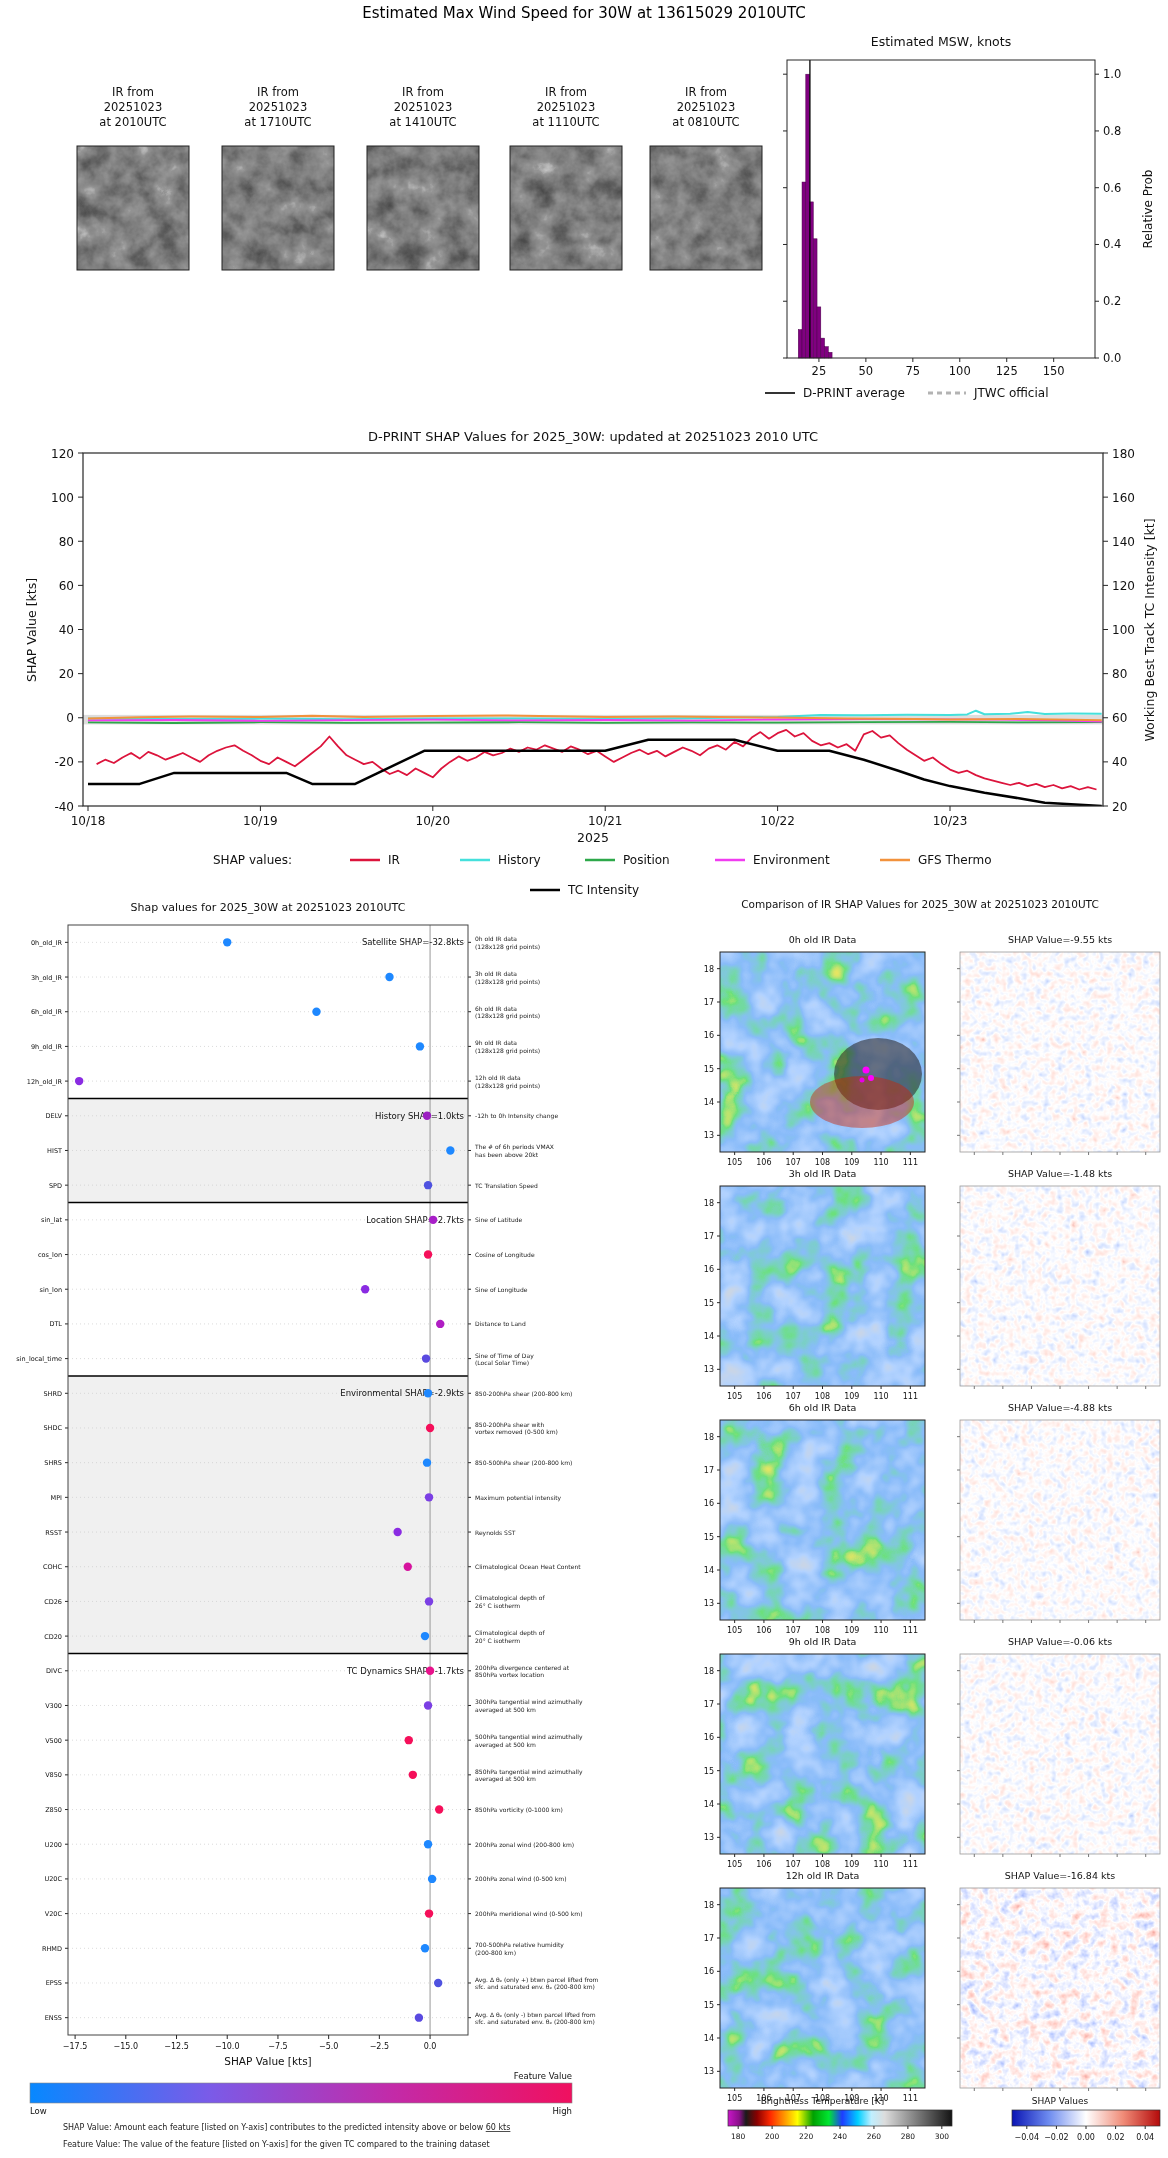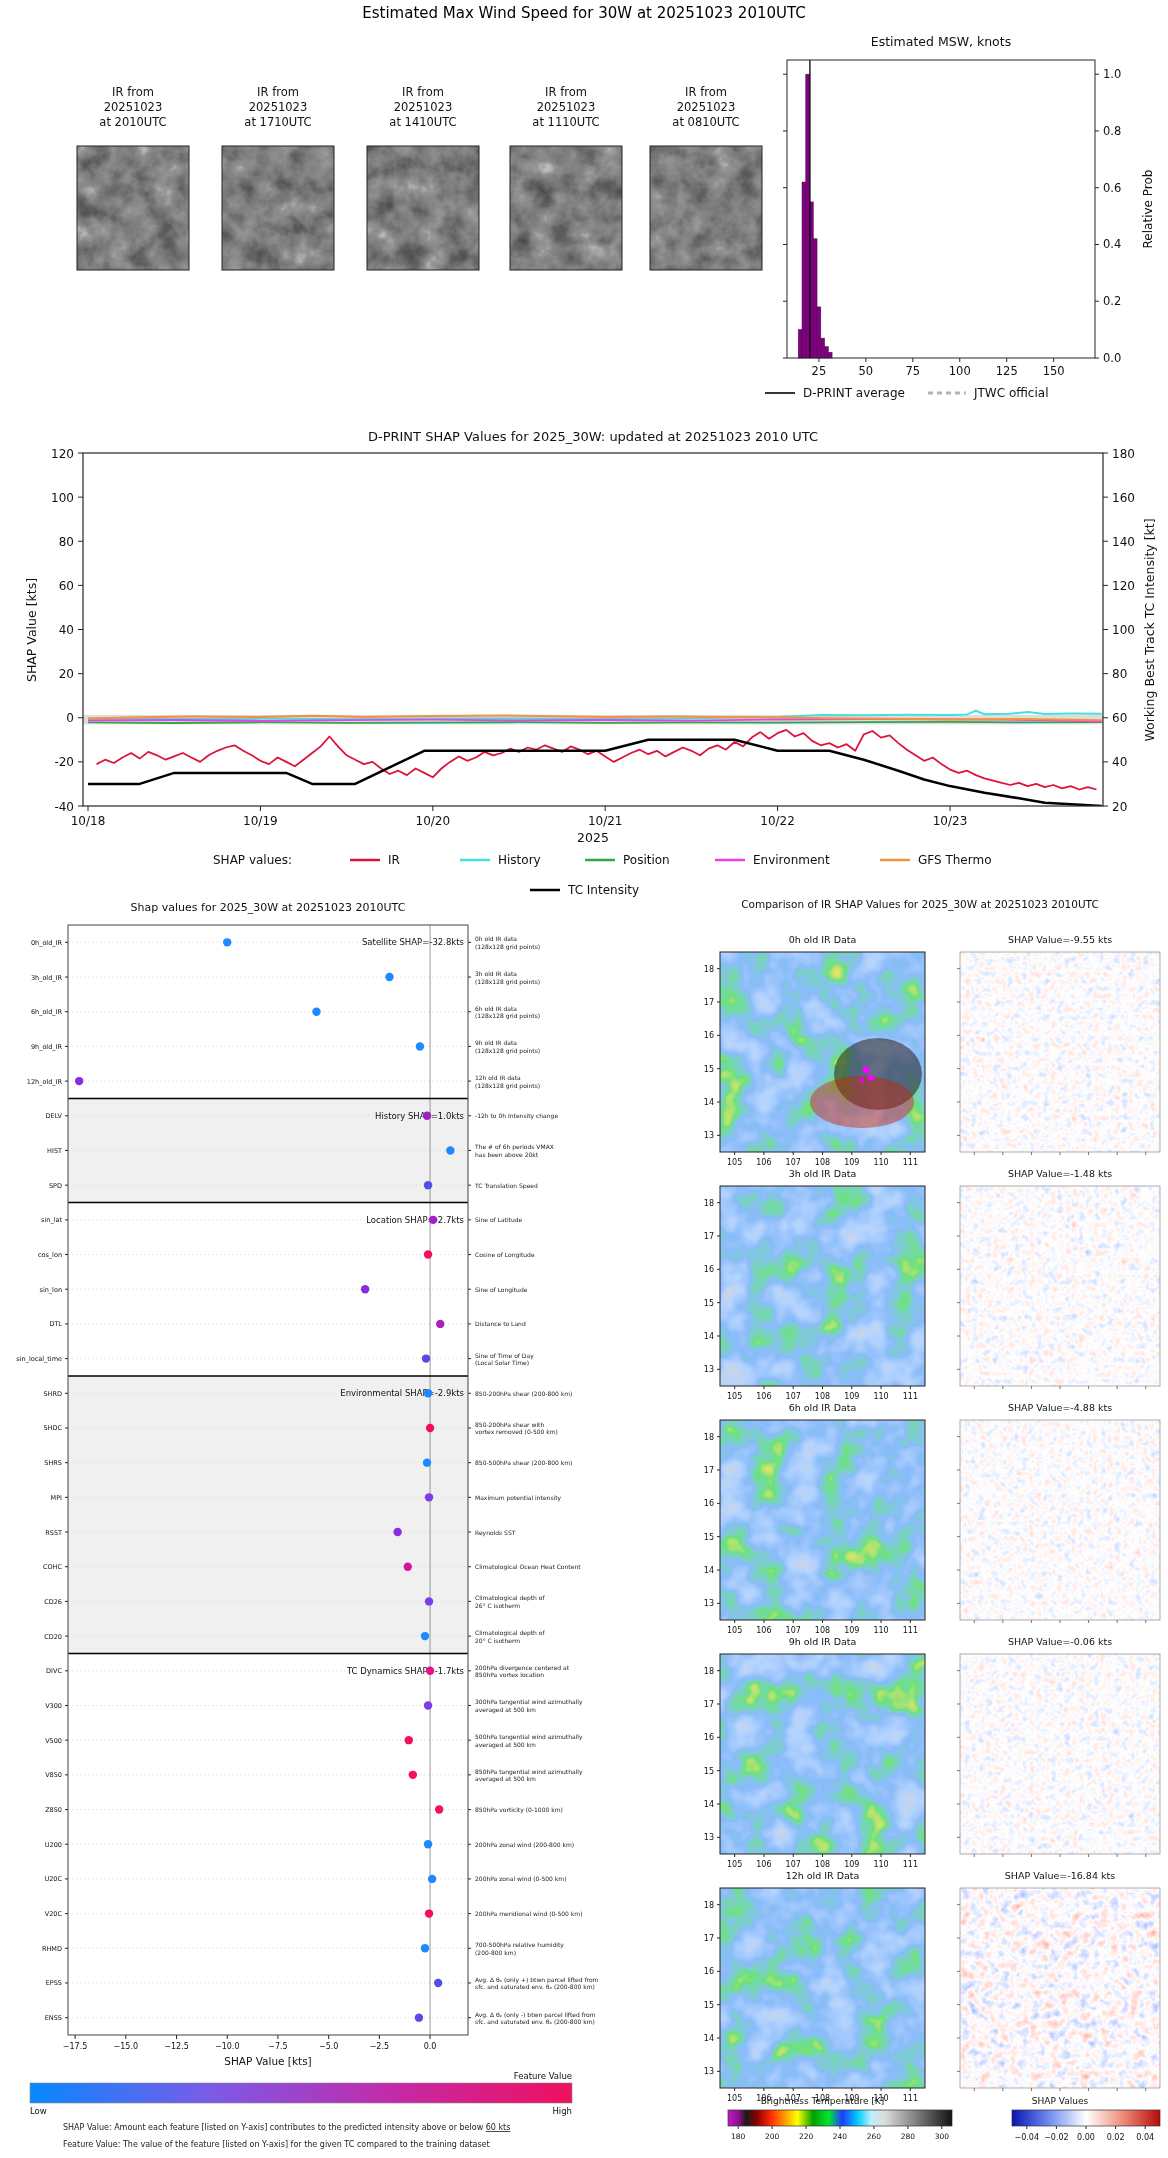--- a/index.html
+++ b/index.html
@@ -7,21 +7,21 @@
   .page{position:relative;width:1168px;height:2158px;background:#fff;overflow:hidden;}
   .page-title{position:absolute;left:0;top:4px;width:1168px;text-align:center;
     font-size:15px;color:#000;font-family:"DejaVu Sans", sans-serif;}
   #scene{position:absolute;left:0;top:0;}
   text{font-family:"DejaVu Sans", sans-serif;}
 </style>
 </head>
 <body>
 
 <div class="page">
-  <div class="page-title">Estimated Max Wind Speed for 30W at 20251023 2010UTC</div>
+  <div class="page-title">Estimated Max Wind Speed for 30W at 13615029 2010UTC</div>
   <svg id="scene" width="1168" height="2158" viewBox="0 0 1168 2158">
       <defs>
         <filter id="f-gray0" x="0%" y="0%" width="100%" height="100%">
 <feTurbulence type="fractalNoise" baseFrequency="0.045" numOctaves="4" seed="2"></feTurbulence>
 <feColorMatrix type="saturate" values="0"></feColorMatrix>
 <feComponentTransfer>
             <feFuncR type="table" tableValues="0 0.12 0.3 0.85"></feFuncR>
             <feFuncG type="table" tableValues="0 0.12 0.3 0.85"></feFuncG>
             <feFuncB type="table" tableValues="0 0.12 0.3 0.85"></feFuncB>
             <feFuncA type="table" tableValues="1 1"></feFuncA>

